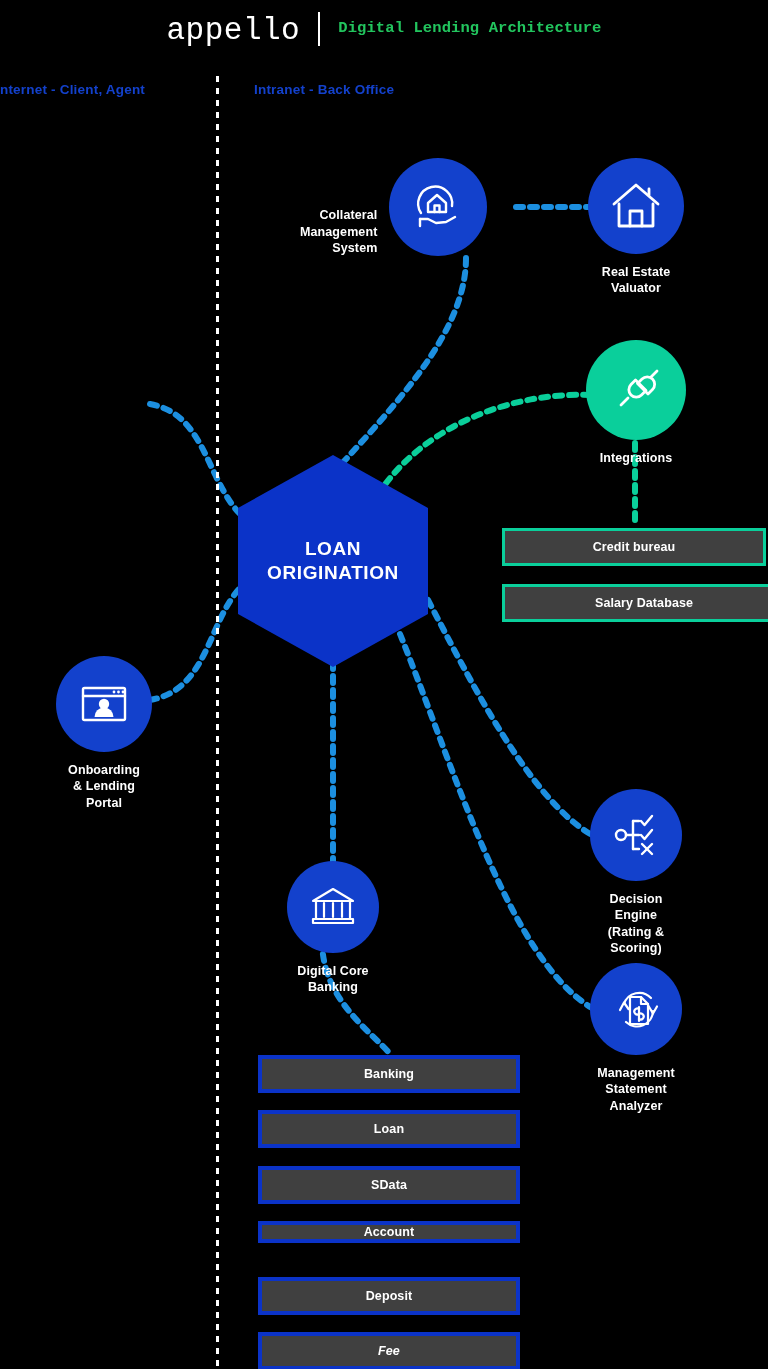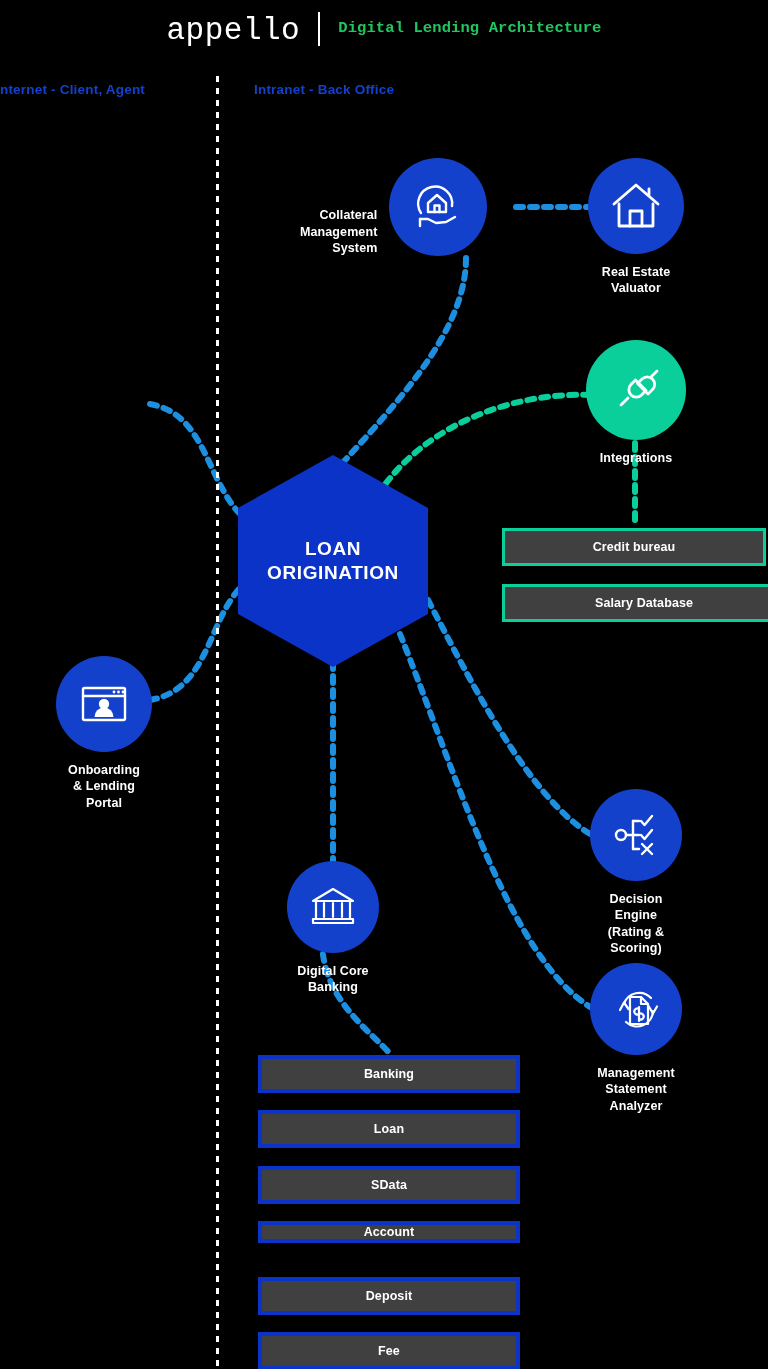--- a/index.html
+++ b/index.html
@@ -323,17 +323,17 @@
   </div>
   <div class="svcbox blue" style="left:258px; top:1166px; width:262px; height:38px;">
     <span class="svclabel">SData</span>
   </div>
   <div class="svcbox blue" style="left:258px; top:1221px; width:262px; height:22px;">
     <span class="svclabel">Account</span>
   </div>
   <div class="svcbox blue" style="left:258px; top:1277px; width:262px; height:38px;">
     <span class="svclabel">Deposit</span>
   </div>
-  <div class="svcbox blue" style="left:258px; top:1332px; width:262px; height:38px;">
+  <div class="svcbox blue" style="left:258px; top:1332px; width:262px; height:38px;font-style:italic;">
     <span class="svclabel">Fee</span>
   </div>
 
 </div>
 
 </body></html>

